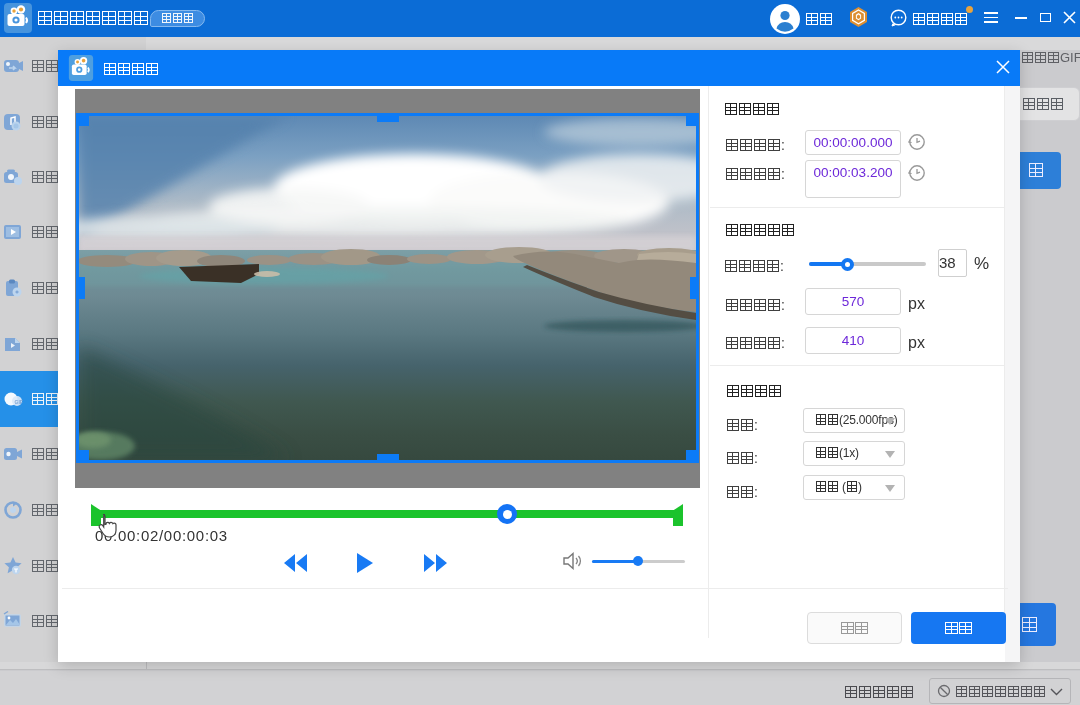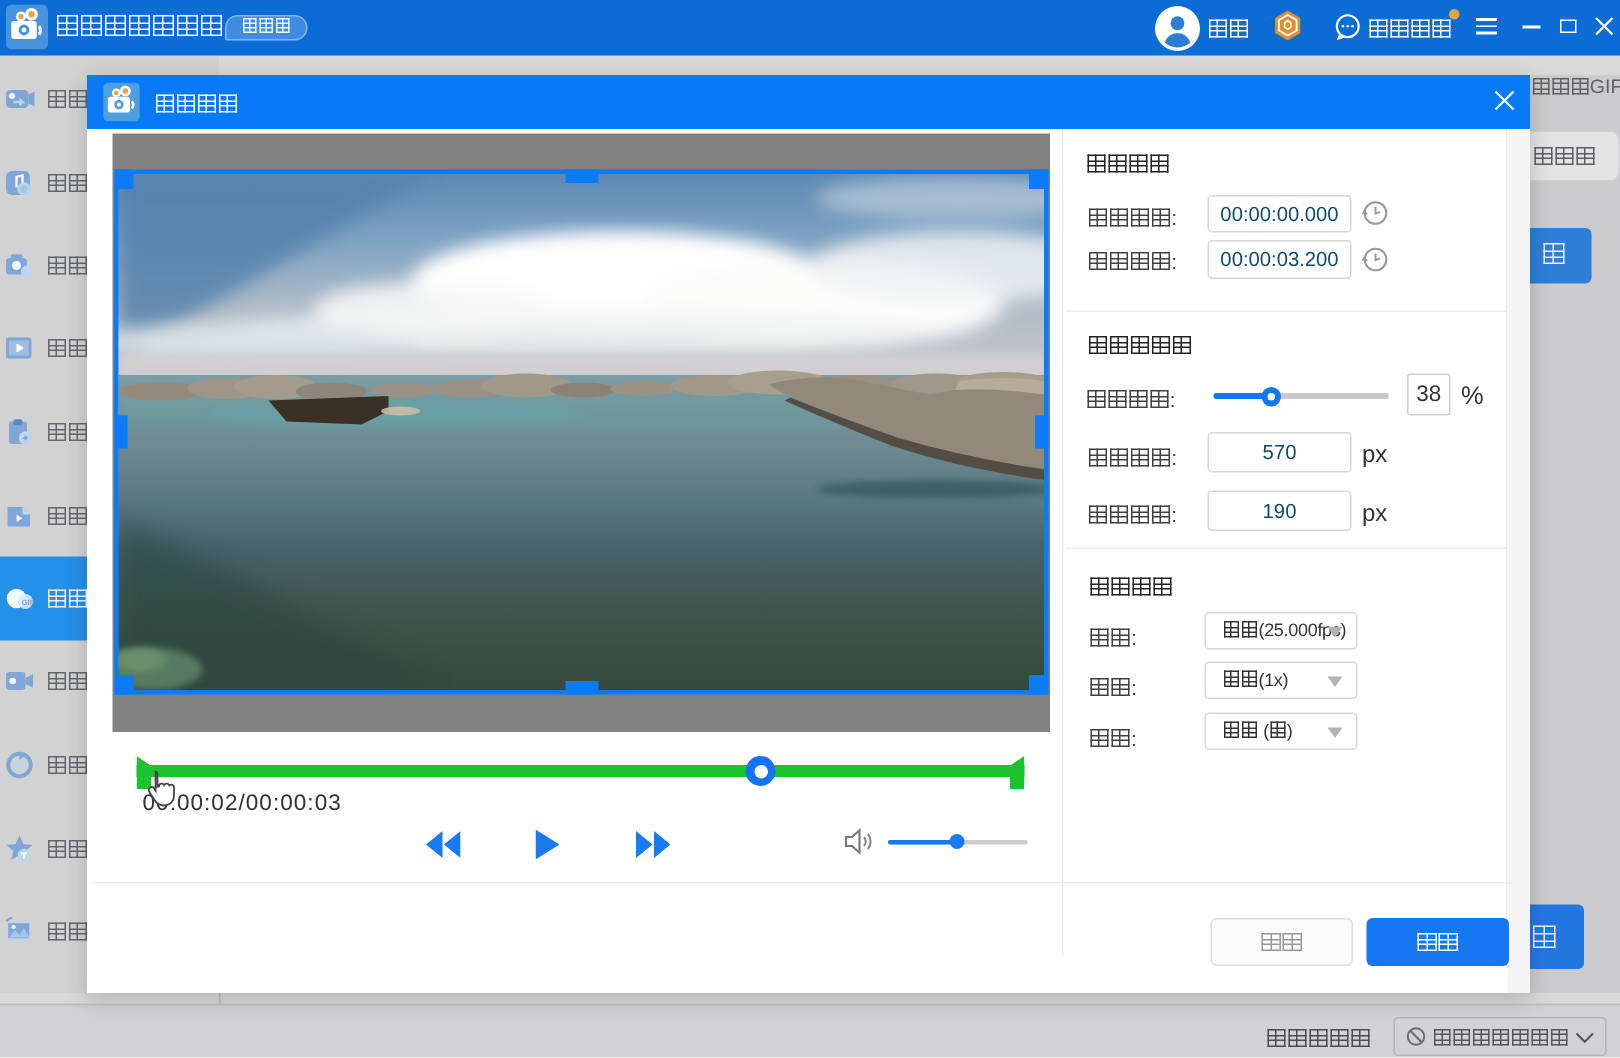--- a/index.html
+++ b/index.html
@@ -28,21 +28,21 @@
 #tlbar{position:absolute;left:33px;top:460px;width:592px;height:8px;background:#1bc32c}
 #tlL{position:absolute;left:33px;top:454px;width:10px;height:22px;background:#1bc32c;clip-path:polygon(0 0,100% 30%,100% 100%,0 100%)}
 #tlR{position:absolute;left:615px;top:454px;width:10px;height:22px;background:#1bc32c;clip-path:polygon(0 30%,100% 0,100% 100%,0 100%)}
 #phead{position:absolute;left:439px;top:454px;width:20px;height:20px;border-radius:50%;background:#1473f5}
 #phead::after{content:"";position:absolute;left:5.5px;top:5.5px;width:9px;height:9px;border-radius:50%;background:#fff}
 #ttime{position:absolute;left:37px;top:477px;font-size:15px;color:#333;letter-spacing:.7px}
 .vline{position:absolute;top:36px;width:1px;height:552px;background:#ececec}
 .hline{position:absolute;left:652px;width:294px;height:1px;background:#ececec}
 .sect{font-size:14px;font-weight:bold;color:#222;position:absolute}
 .rlbl{font-size:14px;color:#404040;position:absolute}
-.inp{position:absolute;left:747px;width:96px;border:1px solid #d6d6d6;border-radius:3px;background:#fff;font-size:13.5px;color:#0c4a6e;text-align:center}
+.inp{position:absolute;left:747px;width:96px;border:1px solid #d6d6d6;border-radius:3px;background:#fff;font-size:13.5px;color:#6d28d9;text-align:center}
 .dd{position:absolute;left:745px;width:102px;height:25px;border:1px solid #d6d6d6;border-radius:3px;font-size:12px;color:#333;line-height:23px;padding-left:11px;letter-spacing:-.2px;white-space:nowrap}
 .dd i{position:absolute;right:9px;top:9px;width:0;height:0;border:5.5px solid transparent;border-top:7px solid #b3b3b3;border-bottom:none}
 #ftline{position:absolute;left:4px;top:538px;width:946px;height:1px;background:#ececec}
 .btn{position:absolute;top:562px;width:95px;height:32px;border-radius:4px;font-size:14px;text-align:center;line-height:32px}
 #bcancel{left:749px;background:#fafafa;border:1px solid #dcdcdc;color:#999;line-height:30px}
 #bok{left:853px;background:#1677f2;color:#fff}
 </style></head>
 <body>
 <div id="app">
 <div id="sidebar"></div>
@@ -324,45 +324,45 @@
 <div style="position:absolute;left:534px;top:509.5px;width:93px;height:3px;border-radius:2px;background:#ccc"></div>
 <div style="position:absolute;left:534px;top:509.5px;width:46px;height:3px;border-radius:2px;background:#187af4"></div>
 <div style="position:absolute;left:575px;top:506px;width:10px;height:10px;border-radius:50%;background:#187af4"></div>
 <div class="vline" style="left:650px"></div>
       <div class="vline" style="left:946px"></div>
       <div style="position:absolute;left:947px;top:36px;width:15px;height:576px;background:#f5f5f6"></div>
 <div class="sect" style="left:666px;top:51px"><b class="z"></b><b class="z"></b><b class="z"></b><b class="z"></b></div>
 <div class="rlbl" style="left:667px;top:87px"><b class="z"></b><b class="z"></b><b class="z"></b><b class="z"></b>:</div>
 <div class="inp" style="top:80px;height:25px;line-height:23px">00:00:00.000</div>
 <div class="rlbl" style="left:667px;top:116px"><b class="z"></b><b class="z"></b><b class="z"></b><b class="z"></b>:</div>
-<div class="inp" style="top:110px;height:26px;line-height:24px">00:00:03.200</div>
+<div class="inp" style="top:110px;height:38px;line-height:24px">00:00:03.200</div>
 <div style="position:absolute;left:850px;top:83px"><svg width="18" height="18" viewBox="0 0 18 18">
           <circle cx="9" cy="9" r="7.2" fill="none" stroke="#999" stroke-width="1.4"></circle>
           <path d="M9 5v4.4l3-1.2" fill="none" stroke="#999" stroke-width="1.3"></path>
           <path d="M2.2 6.5L.8 9.1l2.8.4" fill="none" stroke="#999" stroke-width="1.2"></path>
         </svg></div>
 <div style="position:absolute;left:850px;top:114px"><svg width="18" height="18" viewBox="0 0 18 18">
           <circle cx="9" cy="9" r="7.2" fill="none" stroke="#999" stroke-width="1.4"></circle>
           <path d="M9 5v4.4l3-1.2" fill="none" stroke="#999" stroke-width="1.3"></path>
           <path d="M2.2 6.5L.8 9.1l2.8.4" fill="none" stroke="#999" stroke-width="1.2"></path>
         </svg></div>
 <div class="hline" style="top:157px"></div>
 <div class="sect" style="left:667px;top:172px"><b class="z"></b><b class="z"></b><b class="z"></b><b class="z"></b><b class="z"></b></div>
 <div class="rlbl" style="left:666px;top:208px"><b class="z"></b><b class="z"></b><b class="z"></b><b class="z"></b>:</div>
 <div style="position:absolute;left:751px;top:212px;width:117px;height:4px;border-radius:2px;background:#c9c9c9"></div>
 <div style="position:absolute;left:751px;top:212px;width:39px;height:4px;border-radius:2px;background:#1377f2"></div>
 <div style="position:absolute;left:783px;top:207.5px;width:13px;height:13px;border-radius:50%;background:#1377f2"></div>
 <div style="position:absolute;left:787px;top:211.5px;width:5px;height:5px;border-radius:50%;background:#fff"></div>
-<div style="position:absolute;left:880px;top:199px;width:29px;height:28px;border:1px solid #cfcfcf;border-radius:2px;font-size:15px;color:#333;text-align:center;line-height:26px">38</div>
+<div style="position:absolute;left:880px;top:199px;width:29px;height:28px;border:1px solid #cfcfcf;border-radius:2px;font-size:15px;color:#333;text-align:left;line-height:26px">38</div>
 <div style="position:absolute;left:916px;top:204px;font-size:17px;color:#333">%</div>
 <div class="rlbl" style="left:667px;top:247px"><b class="z"></b><b class="z"></b><b class="z"></b><b class="z"></b>:</div>
 <div class="inp" style="top:238px;height:27px;line-height:25px">570</div>
 <div style="position:absolute;left:850px;top:245px;font-size:16px;color:#333">px</div>
 <div class="rlbl" style="left:667px;top:285px"><b class="z"></b><b class="z"></b><b class="z"></b><b class="z"></b>:</div>
-<div class="inp" style="top:277px;height:27px;line-height:25px">190</div>
+<div class="inp" style="top:277px;height:27px;line-height:25px">410</div>
 <div style="position:absolute;left:850px;top:284px;font-size:16px;color:#333">px</div>
 <div class="hline" style="top:315px"></div>
 <div class="sect" style="left:668px;top:333px"><b class="z"></b><b class="z"></b><b class="z"></b><b class="z"></b></div>
 <div class="rlbl" style="left:668px;top:367px"><b class="z"></b><b class="z"></b>:</div>
 <div class="dd" style="top:358px"><b class="z"></b><b class="z"></b>(25.000fps)<i></i></div>
 <div class="rlbl" style="left:668px;top:400px"><b class="z"></b><b class="z"></b>:</div>
 <div class="dd" style="top:391px"><b class="z"></b><b class="z"></b>(1x)<i></i></div>
 <div class="rlbl" style="left:668px;top:434px"><b class="z"></b><b class="z"></b>:</div>
 <div class="dd" style="top:425px"><b class="z"></b><b class="z"></b> (<b class="z"></b>)<i></i></div>
 <div id="ftline"></div>

